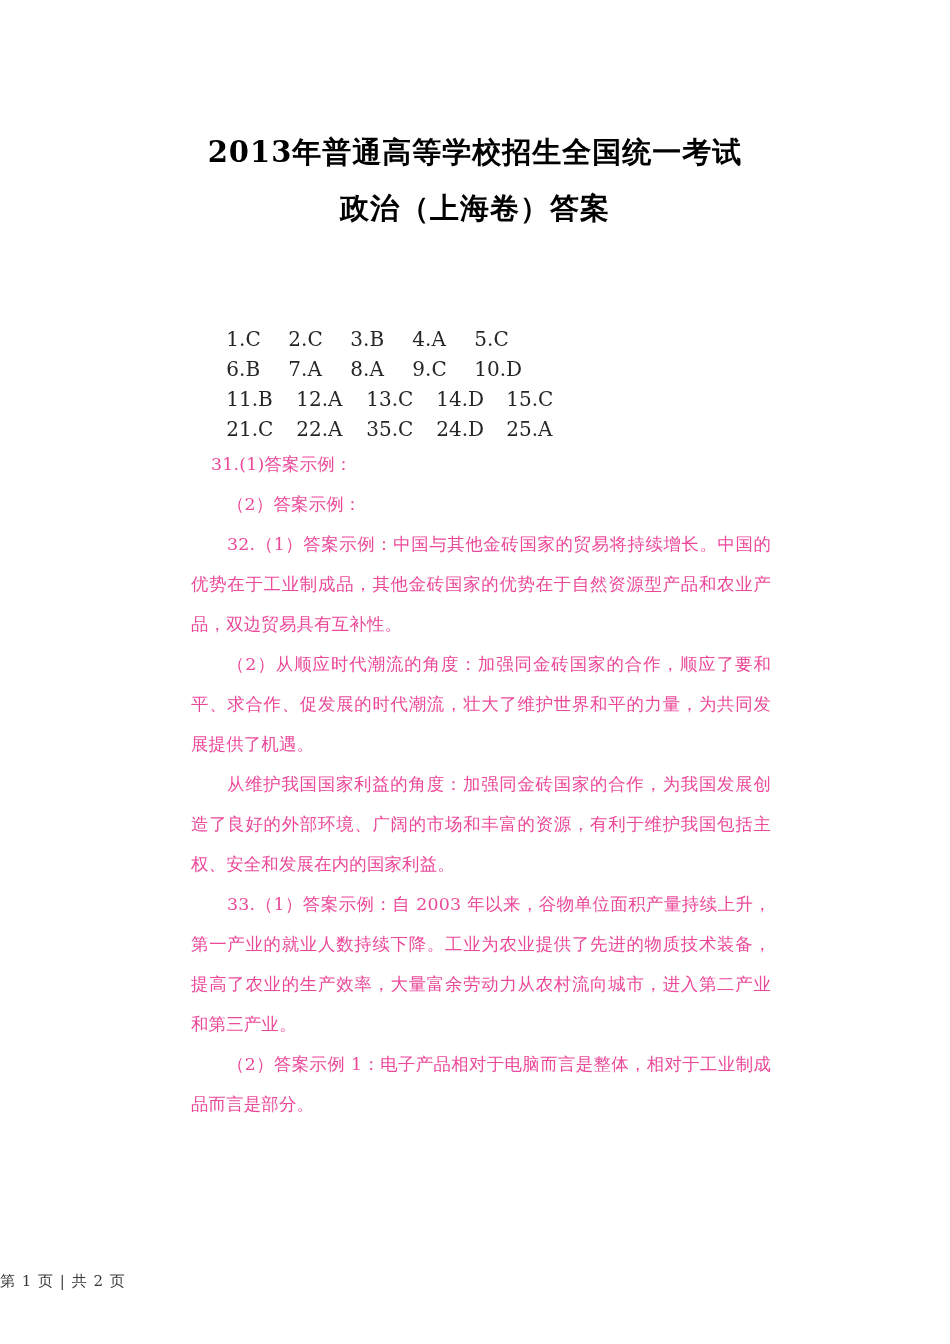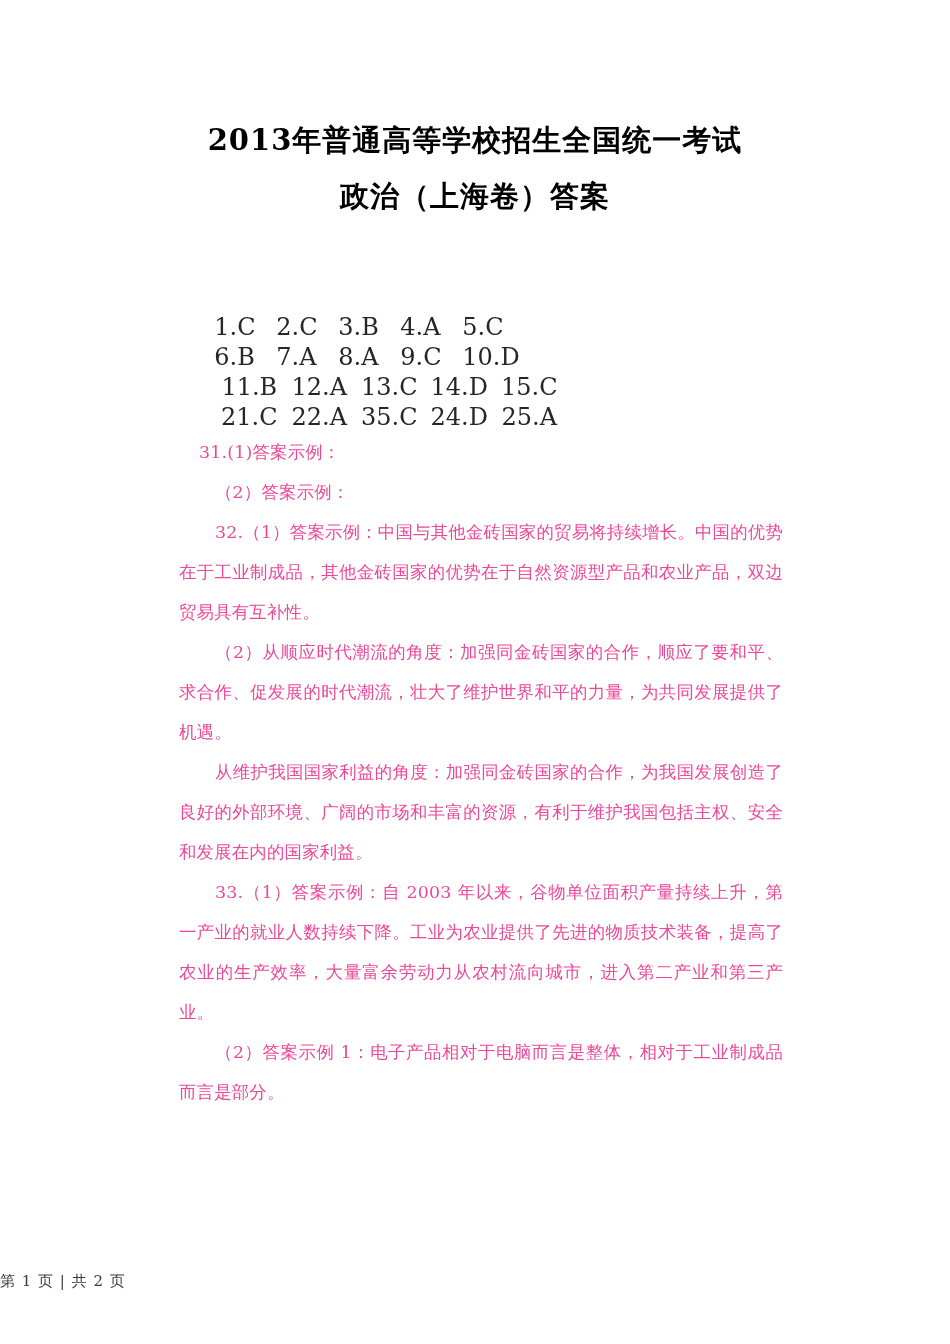--- a/index.html
+++ b/index.html
@@ -14,21 +14,21 @@
     font-family: "DejaVu Serif", "Liberation Serif", serif;
     color: #1a1a1a;
     overflow: hidden;
   }
   .page {
     position: absolute;
     left: 0; top: 0;
     width: 950px;
     height: 1344px;
     box-sizing: border-box;
-    padding: 4px;
+    padding: 16px;
   }
 
   
   .title-block {
     margin-top: 112px;
     text-align: center;
   }
   .title-line {
     font-size: 29px;
     font-weight: bold;
@@ -50,25 +50,24 @@
     display: block;
     height: 30px;
     line-height: 30px;
     font-size: 18.5px;
     white-space: pre;
     color: #262626;
   }
   .answer-cell {
     display: inline-block;
     width: 62px;
-    font-size: 24px;
+    font-size: 20px;
   }
   .answer-row.wide .answer-cell {
     width: 70px;
-    text-align: center;
   }
 
   
   .body-block {
     margin-top: 30px;
     margin-left: 175px;
     margin-right: 163px;
   }
   p.para {
     margin: 0;

